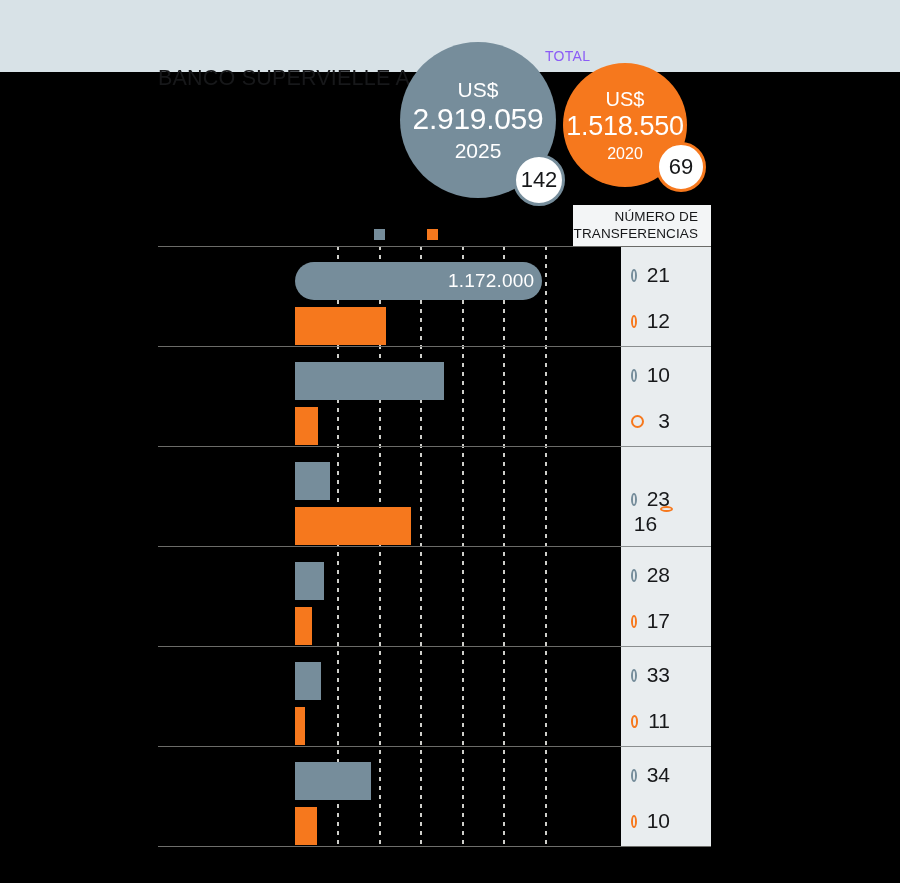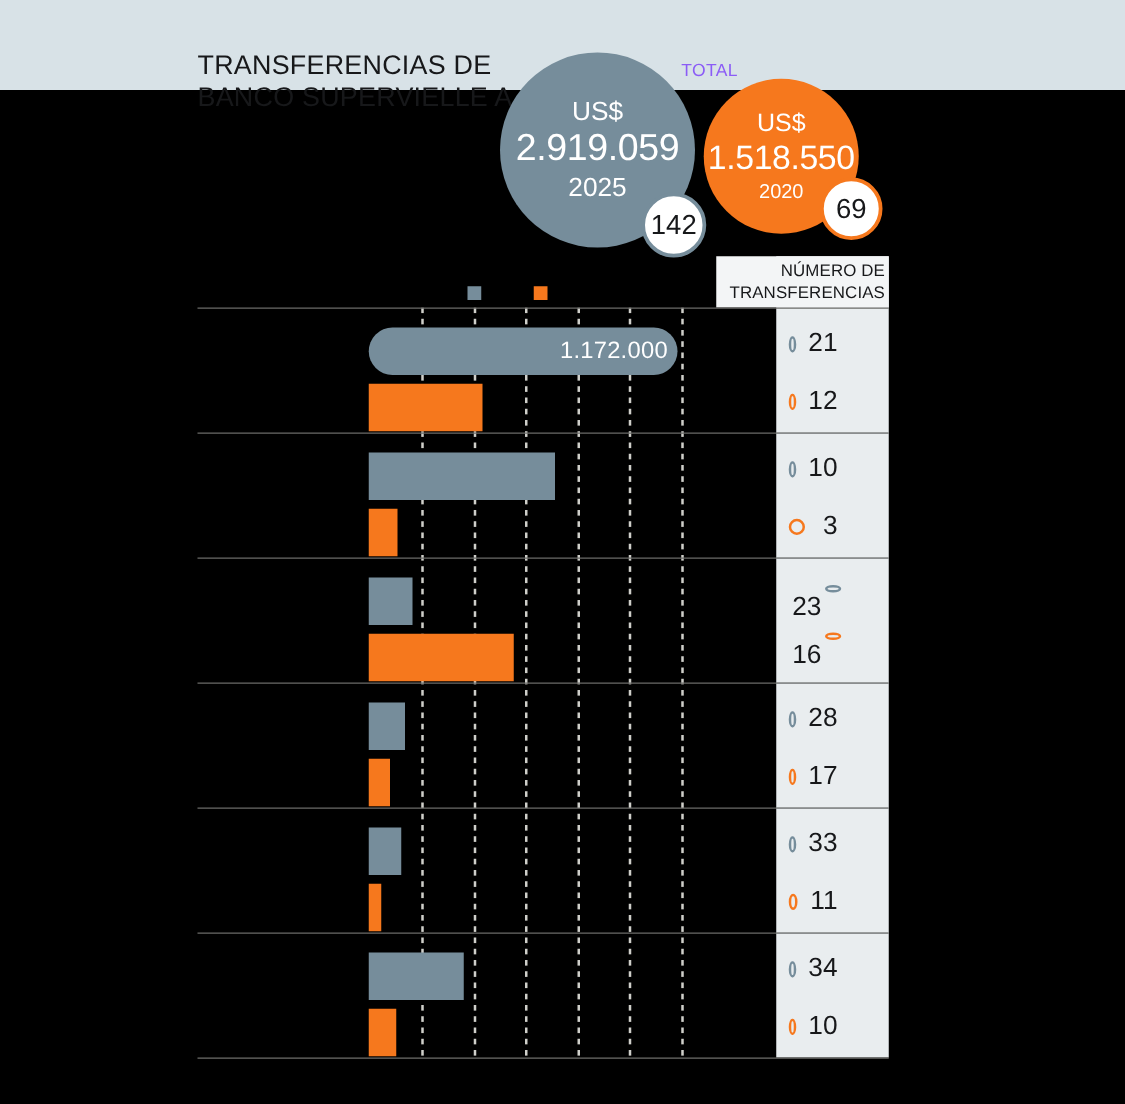--- a/index.html
+++ b/index.html
@@ -55,21 +55,21 @@
 
   
   .right-panel{
     position:absolute;left:621px;top:205px;width:90px;height:641px;
     background:#e9edef;
   }
   .panel-head{
     position:absolute;left:573px;top:205px;width:138px;height:41px;
     background:#f3f5f6;
     display:flex;flex-direction:column;align-items:flex-end;justify-content:center;
-    padding-right:3px;box-sizing:border-box;
+    padding-right:13px;box-sizing:border-box;
     font-size:13.5px;color:#17181a;line-height:1.22;letter-spacing:.1px;
   }
 
   
   .plot{position:absolute;left:158px;top:246px;width:553px;height:600px;}
   .sep{position:absolute;left:0;width:553px;height:1px;background:#6b6b68;}
   .sep.bot{background:#6e6e6b;}
   .gridline{position:absolute;top:0;width:2px;height:600px;
      background-image:linear-gradient(#cfcfca 50%, rgba(0,0,0,0) 0%);
      background-size:2px 9px;background-repeat:repeat-y;}
@@ -98,21 +98,20 @@
      font-size:21px;color:#17181a;}
   .panel-divider{position:absolute;left:621px;width:90px;height:1px;background:#8b8f90;}
 </style>
 </head>
 <body>
 
 <div id="stage">
 
   <div class="header-band"></div>
 
-  <div class="title">TRANSFERENCIAS DE</div>
   <div class="title-2">BANCO SUPERVIELLE A</div>
   <div class="total-label">TOTAL</div>
 
   <div class="circle c-2019">
     <div class="c-usd">US$</div>
     <div class="c-amt">2.919.059</div>
     <div class="c-yr">2025</div>
   </div>
 
   <div class="circle c-2020">
@@ -175,21 +174,21 @@
       <div class="panel-divider" style="top: 346px;"></div>
       <div class="numrow" style="top: 360px;">
         <span class="ring g"></span>
         <span class="numval">10</span>
       </div>
       <div class="numrow" style="top: 406px;">
         <span class="ring o"></span>
         <span class="numval">3</span>
       </div>
       <div class="panel-divider" style="top: 446px;"></div>
-      <div class="numrow" style="top: 468px; flex-direction: column;">
+      <div class="numrow" style="top: 484px;">
         <span class="ring g"></span>
         <span class="numval">23</span>
       </div>
       <div class="numrow" style="top: 506px; flex-direction: column;">
         <span class="ring o"></span>
         <span class="numval">16</span>
       </div>
       <div class="panel-divider" style="top: 546px;"></div>
       <div class="numrow" style="top: 560px;">
         <span class="ring g"></span>

